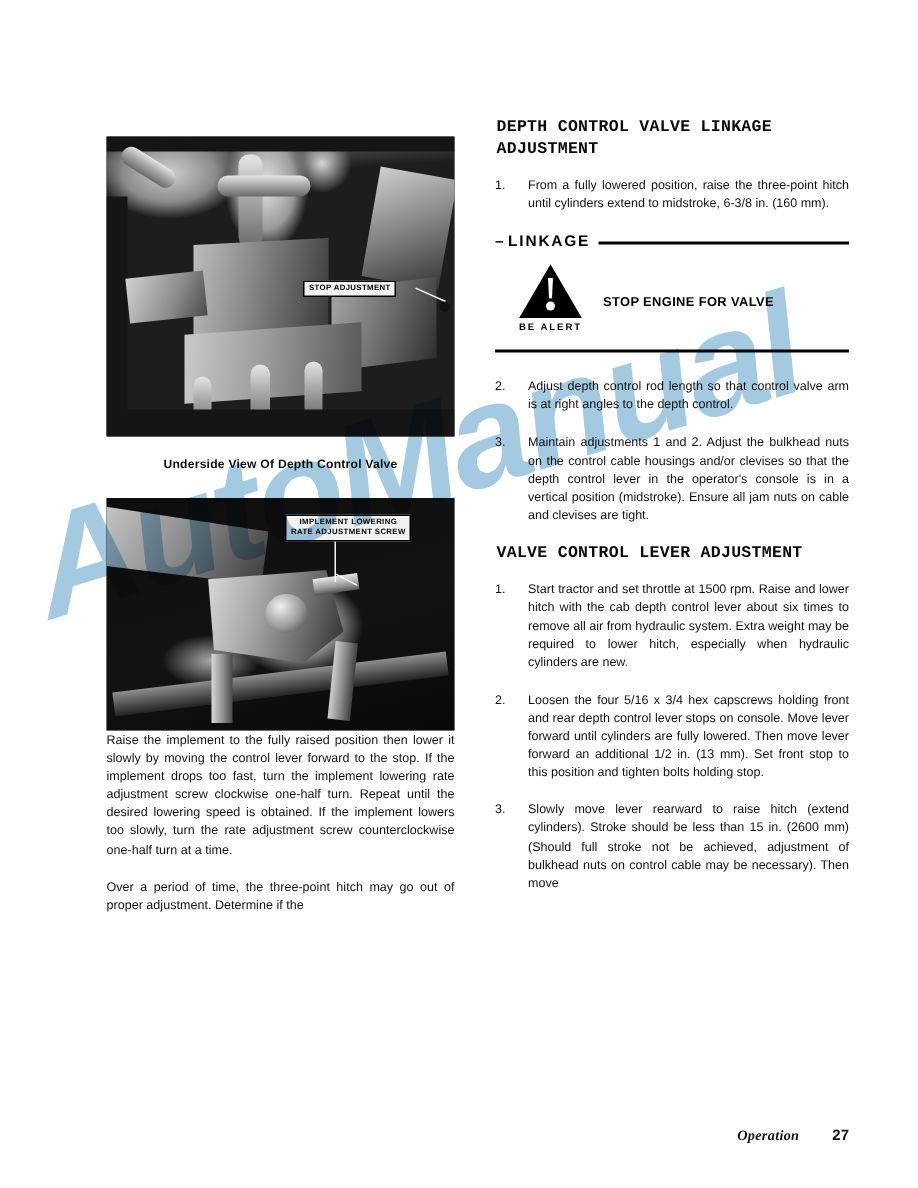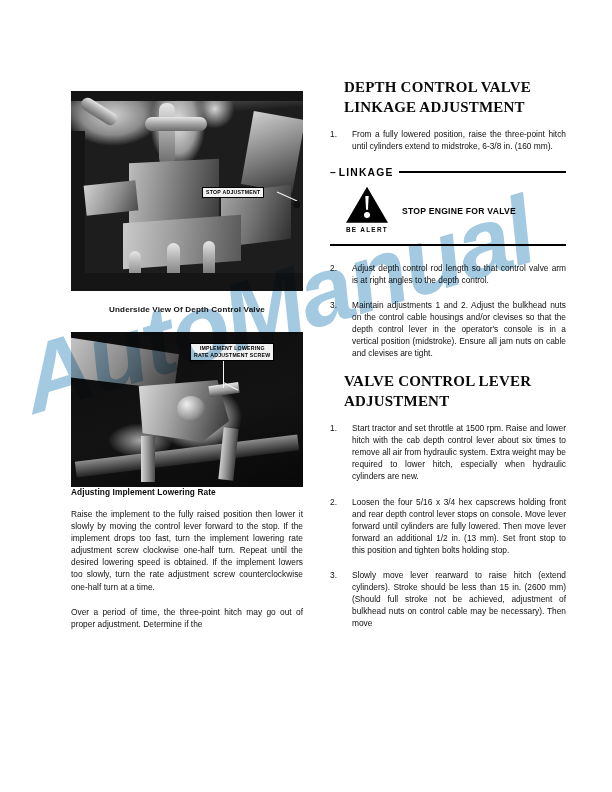--- a/index.html
+++ b/index.html
@@ -186,27 +186,27 @@
     font-size: 8.1px;
     text-align: center;
     letter-spacing: 0.15px;
     color: #111;
     margin-top: 14px;
     margin-bottom: 18px;
   }
 
   
   .section-head {
-    font-family: Liberation Serif, serif;
-    font-weight: bold;
-    font-size: 15px;
+    font-family: Liberation Mono, monospace;
+    font-weight: bold;
+    font-size: 11px;
     letter-spacing: 0.2px;
     line-height: 1.32;
     color: #0a0a0a;
-    margin: 0 0 10px 14px;
+    margin: 0 0 10px 1px;
   }
   .sub-head {
     font-family: "Liberation Sans", sans-serif;
     font-weight: bold;
     font-size: 8.3px;
     letter-spacing: 0.1px;
     color: #0a0a0a;
     margin: 0 0 11px 0;
   }
 
@@ -427,21 +427,20 @@
       <div class="ph2-shaft"></div>
       <div class="ph2-shaft2"></div>
       <div class="leader leader-2a"></div>
       <div class="leader leader-2b"></div>
       <div class="callout callout-2">
         <div>IMPLEMENT LOWERING</div>
         <div>RATE ADJUSTMENT SCREW</div>
       </div>
     </div>
 
-    <div class="sub-head">Adjusting Implement Lowering Rate</div>
     <p class="body-text">Raise the implement to the fully raised position then lower it slowly by moving the control lever forward to the stop. If the implement drops too fast, turn the implement lowering rate adjustment screw clockwise one-half turn. Repeat until the desired lowering speed is obtained. If the implement lowers too slowly, turn the rate adjustment screw counterclockwise one-half turn at a time.</p>
 
     <p class="body-text">Over a period of time, the three-point hitch may go out of proper adjustment. Determine if the</p>
   </div>
 
   <div class="col-right">
 
 
     <div class="section-head">DEPTH CONTROL VALVE LINKAGE ADJUSTMENT</div>
 
@@ -493,15 +492,19 @@
       <div class="num-marker">2.</div>
       <div class="num-body">Loosen the four 5/16 x 3/4 hex capscrews holding front and rear depth control lever stops on console. Move lever forward until cylinders are fully lowered. Then move lever forward an additional 1/2 in. (13 mm). Set front stop to this position and tighten bolts holding stop.</div>
     </div>
 
     <div class="num-item">
       <div class="num-marker">3.</div>
       <div class="num-body">Slowly move lever rearward to raise hitch (extend cylinders). Stroke should be less than 15 in. (2600 mm) (Should full stroke not be achieved, adjustment of bulkhead nuts on control cable may be necessary). Then move</div>
     </div>
   </div>
 
+  <div class="footer">
+    <span class="footer-label">Operation</span>
+    <span class="footer-page">27</span>
+  </div>
 
   <div class="watermark">AutoManual</div>
 </div>
 
 </body></html>

